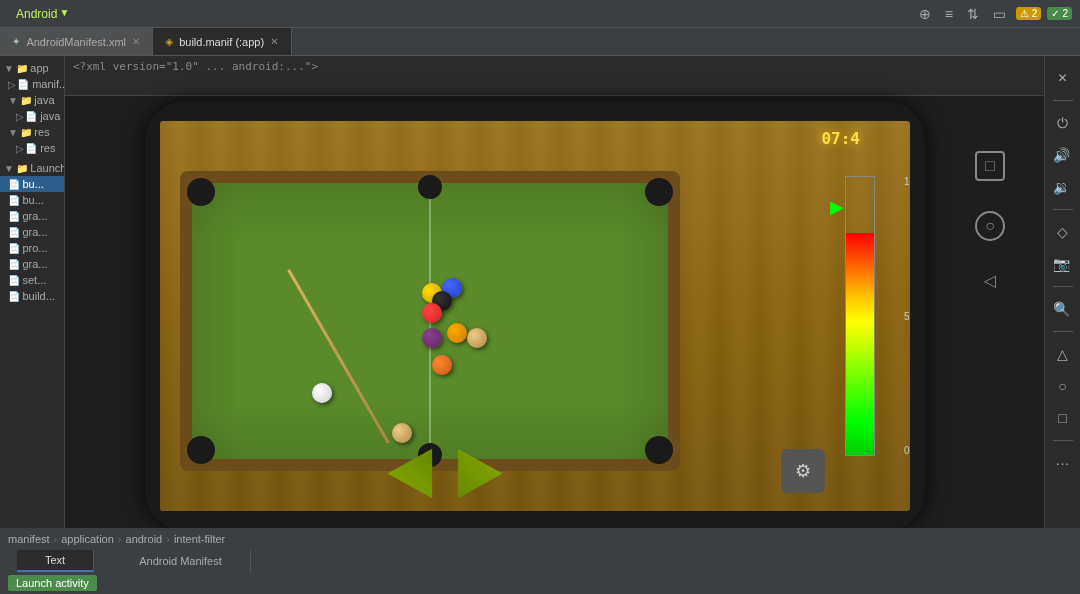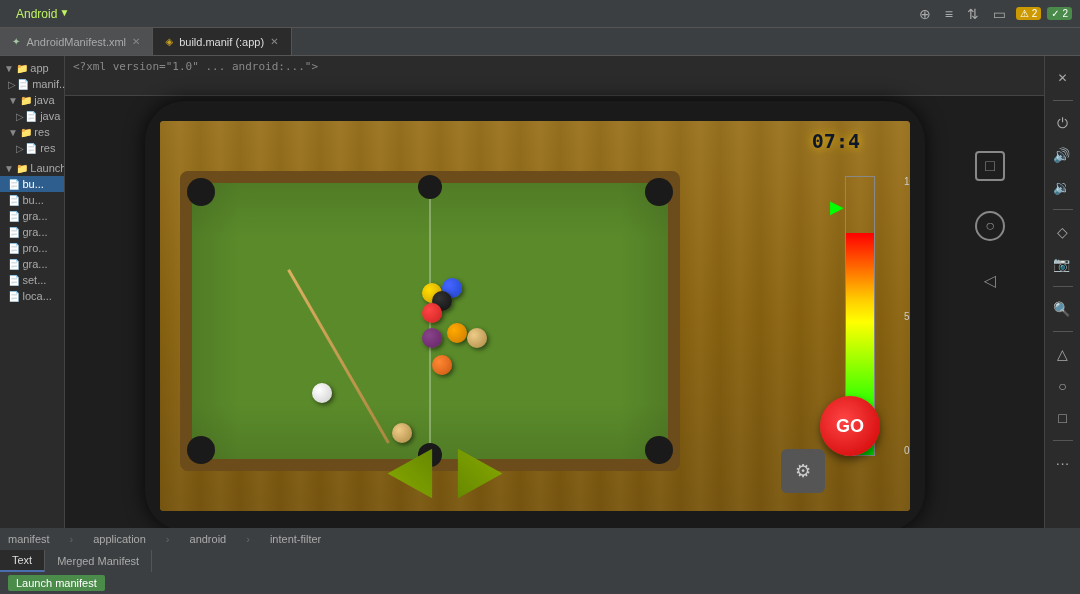--- a/index.html
+++ b/index.html
@@ -259,22 +259,22 @@
       transform: rotate(-30deg);
       top: 60px;
       left: 195px;
     }
 
     
     .game-timer {
       position: absolute;
       top: 8px;
       right: 50px;
-      color: #0f172a;
-      font-size: 20px;
+      color: #fde047;
+      font-size: 16px;
       font-weight: bold;
       font-family: monospace;
       text-shadow: 0 0 10px rgba(255,200,0,0.8);
     }
 
     
     .power-bar-container {
       position: absolute;
       right: 15px;
       top: 55px;
@@ -487,27 +487,28 @@
       position: absolute;
       bottom: 0;
       left: 0;
       right: 0;
       height: 22px;
       background: #3c3f41;
       display: flex;
       align-items: stretch;
     }
     .bottom-tab {
-      padding: 0 12px;
+      padding: 0 28px;
       font-size: 11px;
       color: #aaa;
       cursor: pointer;
       display: flex;
       align-items: center;
       border-right: 1px solid #555;
+      margin-left: 17px;
     }
     .bottom-tab.active {
       background: #2b2b2b;
       color: #ddd;
       border-bottom: 2px solid #4b6eaf;
     }
     .launch-badge {
       background: #4b8c4b;
       color: white;
       font-size: 11px;
@@ -607,21 +608,21 @@
     <div class="tree-item indent1">
       <span class="file-icon">📄</span>
       <span>gra...</span>
     </div>
     <div class="tree-item indent1">
       <span class="file-icon">📄</span>
       <span>set...</span>
     </div>
     <div class="tree-item indent1">
       <span class="file-icon">📄</span>
-      <span>loca...</span>
+      <span>build...</span>
     </div>
   </div>
 
   <div id="center">
     <div id="code-area">
       <span style="color:#888;font-family:monospace;font-size:11px;">&lt;?xml version="1.0" ...   android:..."&gt;</span>
     </div>
 
     <div id="phone-container">
       <div class="phone-frame">
@@ -666,21 +667,20 @@
               <div class="power-bar">
                 <div class="power-fill"></div>
               </div>
               <div class="power-labels">
                 <span>10</span>
                 <span>5</span>
                 <span>0</span>
               </div>
             </div>
 
-            <div class="go-button">GO</div>
 
             <div class="arrow-buttons">
               <div class="arrow-btn arrow-btn-left"></div>
               <div class="arrow-btn arrow-btn-right"></div>
             </div>
 
             <div class="settings-btn">⚙</div>
           </div>
         </div>
       </div>
@@ -700,30 +700,30 @@
     <div class="toolbar-btn">🔍</div>
     <div class="toolbar-sep"></div>
     <div class="toolbar-btn">△</div>
     <div class="toolbar-btn">○</div>
     <div class="toolbar-btn">□</div>
     <div class="toolbar-sep"></div>
     <div class="toolbar-btn">···</div>
   </div>
 </div>
 
-<div id="breadcrumb-bar" style="position:absolute;bottom:44px;left:0;right:0;height:22px;background:#3c3f41;display:flex;align-items:center;padding:0 8px;gap:20px;z-index:5;">
+<div id="breadcrumb-bar" style="position:absolute;bottom:44px;left:0;right:0;height:22px;background:#3c3f41;display:flex;align-items:center;padding:0 8px;gap:4px;z-index:5;">
   <span class="breadcrumb-item">manifest</span>
   <span class="breadcrumb-sep">›</span>
   <span class="breadcrumb-item">application</span>
   <span class="breadcrumb-sep">›</span>
   <span class="breadcrumb-item">android</span>
   <span class="breadcrumb-sep">›</span>
   <span class="breadcrumb-item">intent-filter</span>
 </div>
 
 <div id="bottom-tabs" style="position:absolute;bottom:22px;left:0;right:0;height:22px;background:#3c3f41;display:flex;align-items:stretch;z-index:5;">
   <div class="bottom-tab active">Text</div>
-  <div class="bottom-tab">Merged Manifest</div>
+  <div class="bottom-tab">Android Manifest</div>
 </div>
 
 <div id="status-bar" style="position:absolute;bottom:0;left:0;right:0;height:22px;background:#3c3f41;display:flex;align-items:center;z-index:5;">
-  <div class="launch-badge">Launch manifest</div>
+  <div class="launch-badge">Launch activity</div>
 </div>
 
 </body></html>

